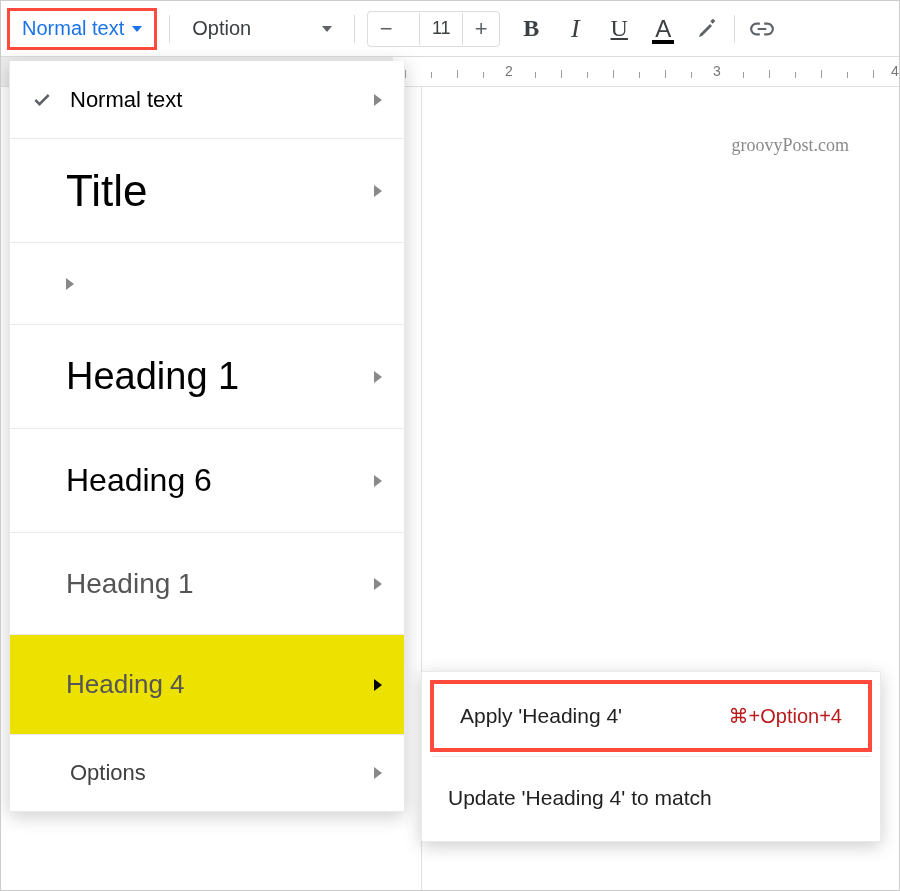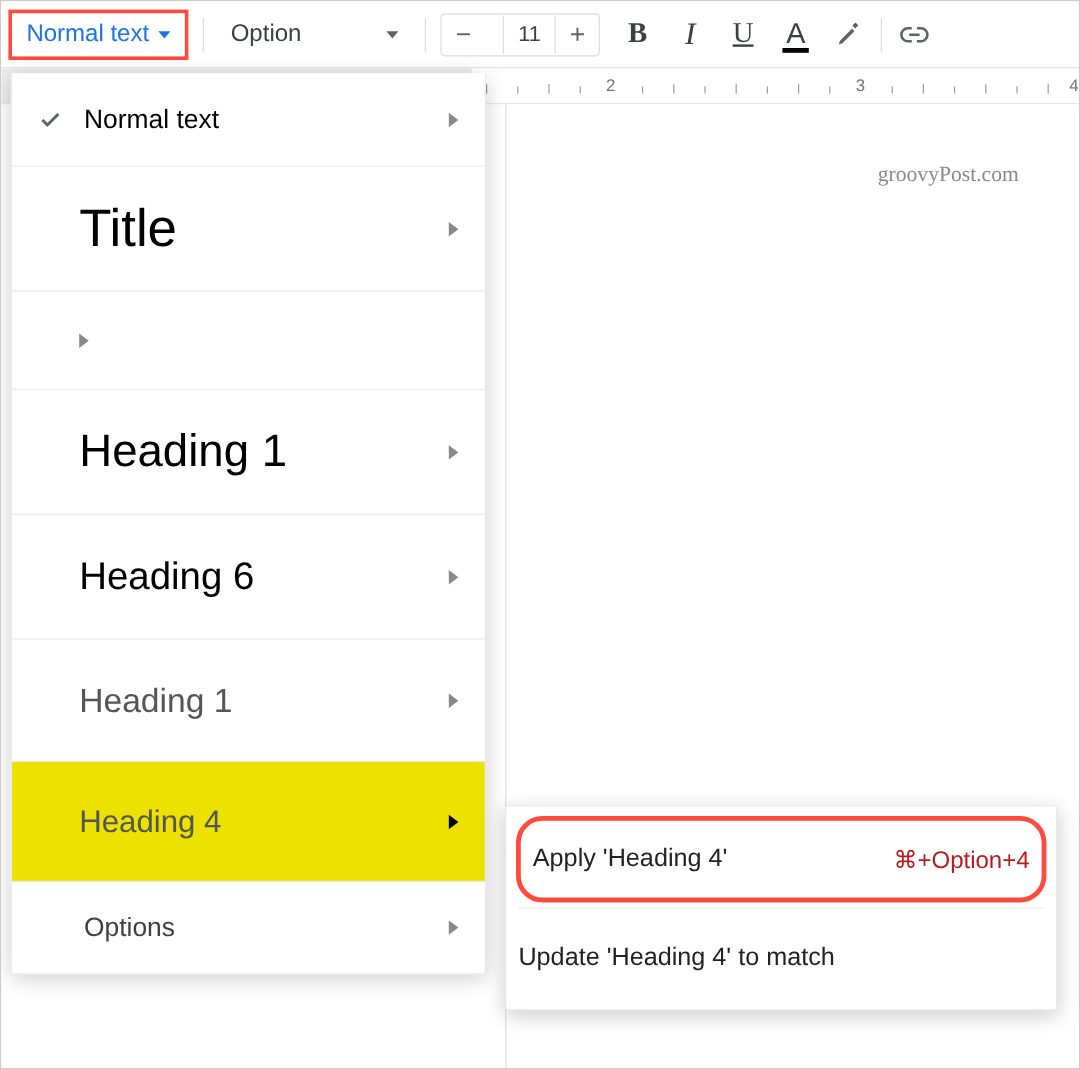--- a/index.html
+++ b/index.html
@@ -231,25 +231,24 @@
     border: 1px solid #eaeaea;
     border-radius: 2px;
     z-index: 30;
     padding: 4px 0;
   }
   .sub-item {
     display: flex;
     align-items: center;
     justify-content: space-between;
     height: 78px;
-    padding: 0 10px;
+    padding: 0 26px;
     font-size: 21px;
     color: #222;
     cursor: pointer;
-    border-radius: 22px;
   }
   .sub-item.highlight-red {
     border: 4px solid #ff4a3d;
     margin: 4px 8px;
     height: 72px;
   }
   .sub-item .shortcut { color: #b91c1c; font-size: 20px;}
   .sub-sep {
     height: 1px;
     background: #eaeaea;

